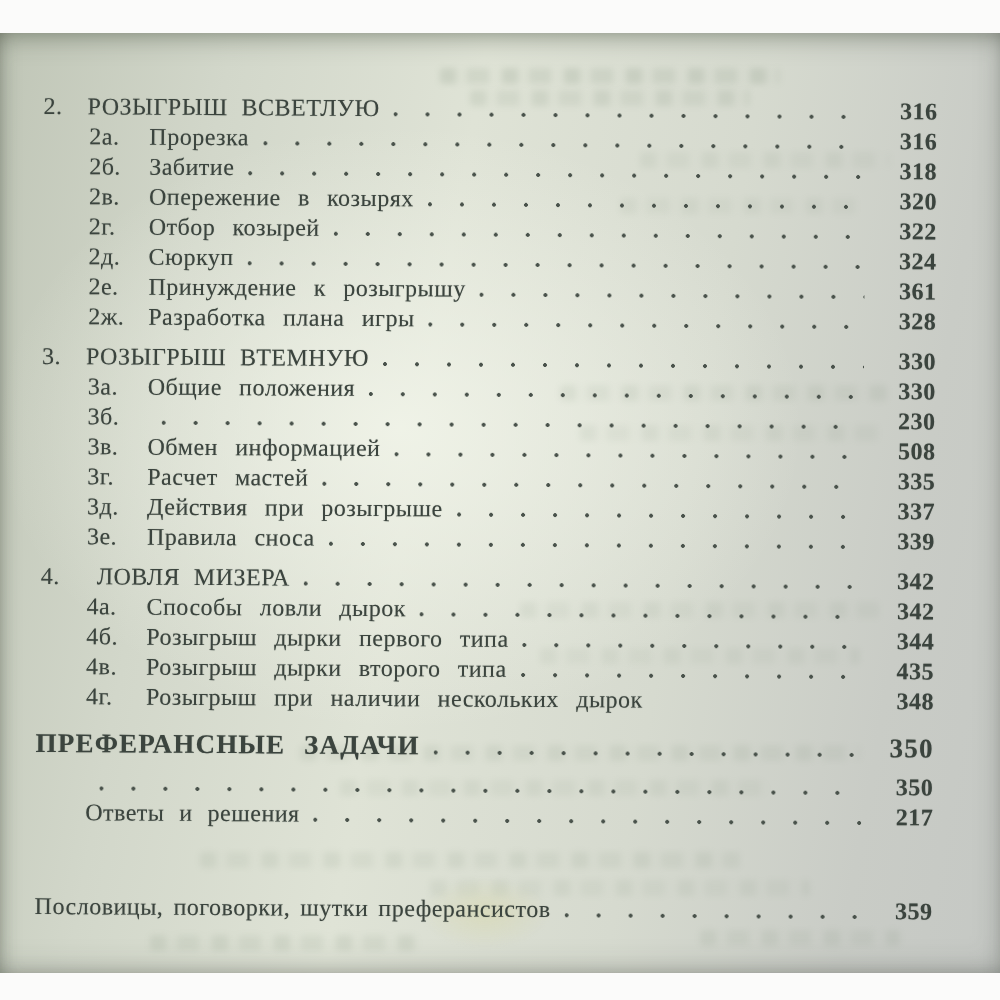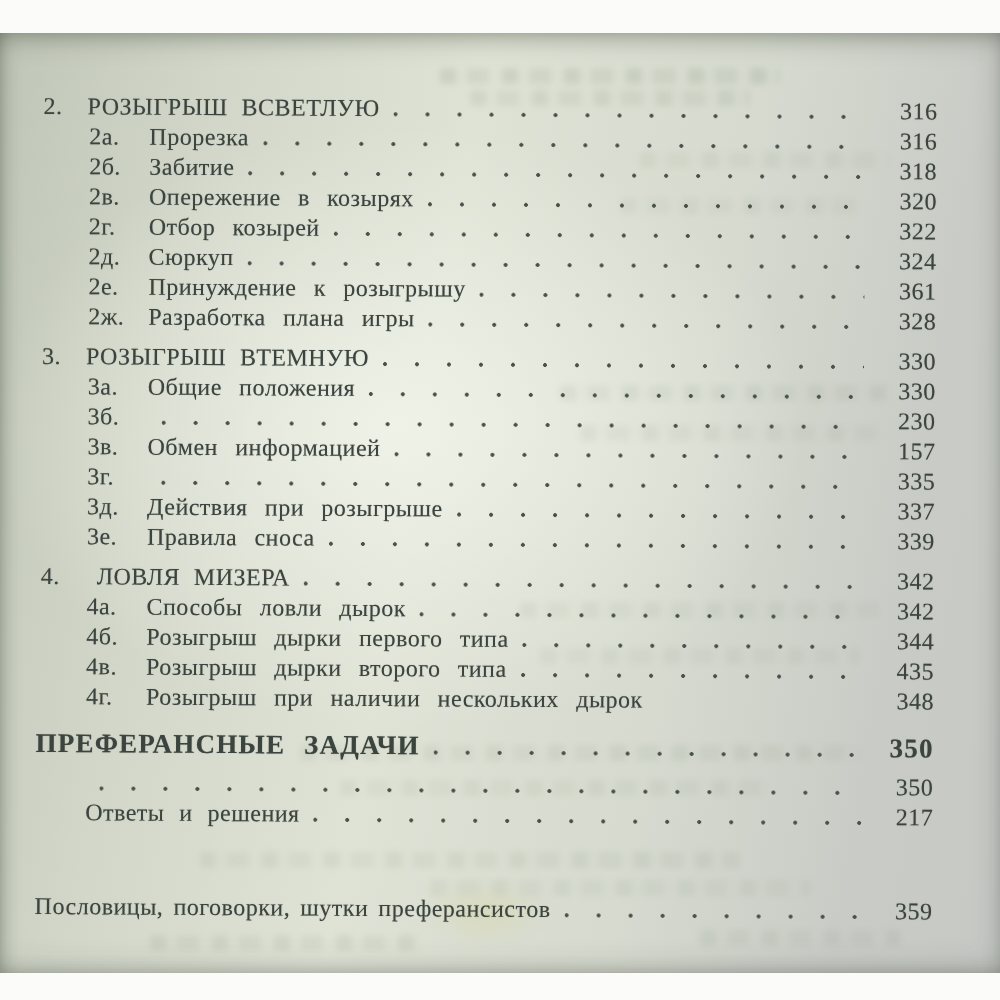--- a/index.html
+++ b/index.html
@@ -58,21 +58,21 @@
   }
   .row{display:flex;align-items:baseline;line-height:30px;font-size:24px;}
   .row .num{flex:0 0 auto;display:inline-block;}
   .row .title{white-space:nowrap;}
   .row .dots{
     flex:1 1 auto;height:4px;min-width:18px;margin:0 12px 0 14px;
     background-image:radial-gradient(circle at 2px 2px,#49524b 1.6px, rgba(0,0,0,0) 2.2px);
     background-size:32px 4px;background-repeat:repeat-x;background-position:left top;
   }
   .row .dots.hidden{background:none;}
-  .row .pg{flex:0 0 auto;width:60px;text-align:right;}
+  .row .pg{flex:0 0 auto;width:60px;text-align:right;font-weight:bold;}
   .row.section{padding-left:4px;}
   .row.section .num{width:44px;}
   .row.section.wide .num{width:56px;}
   .row.section .title{word-spacing:.3em;}
   .row.sub{padding-left:50px;}
   .row.sub .num{width:60px;}
   .row.sub .title{word-spacing:.45em;}
   .row.part{font-weight:bold;font-size:27px;line-height:36px;letter-spacing:1.2px;}
   .row.part .title{word-spacing:.4em;}
   .row.plain{padding-left:50px;}
@@ -167,24 +167,25 @@
   </div>
         <div class="row sub">
     <span class="num">3б.</span>
     <span class="dots"></span>
     <span class="pg">230</span>
   </div>
         <div class="row sub">
     <span class="num">3в.</span>
     <span class="title">Обмен информацией</span>
     <span class="dots"></span>
-    <span class="pg">157</span>
+    <span class="pg">508</span>
   </div>
         <div class="row sub">
     <span class="num">3г.</span>
+    <span class="title">Расчет мастей</span>
     <span class="dots"></span>
     <span class="pg">335</span>
   </div>
         <div class="row sub">
     <span class="num">3д.</span>
     <span class="title">Действия при розыгрыше</span>
     <span class="dots"></span>
     <span class="pg">337</span>
   </div>
         <div class="row sub">

